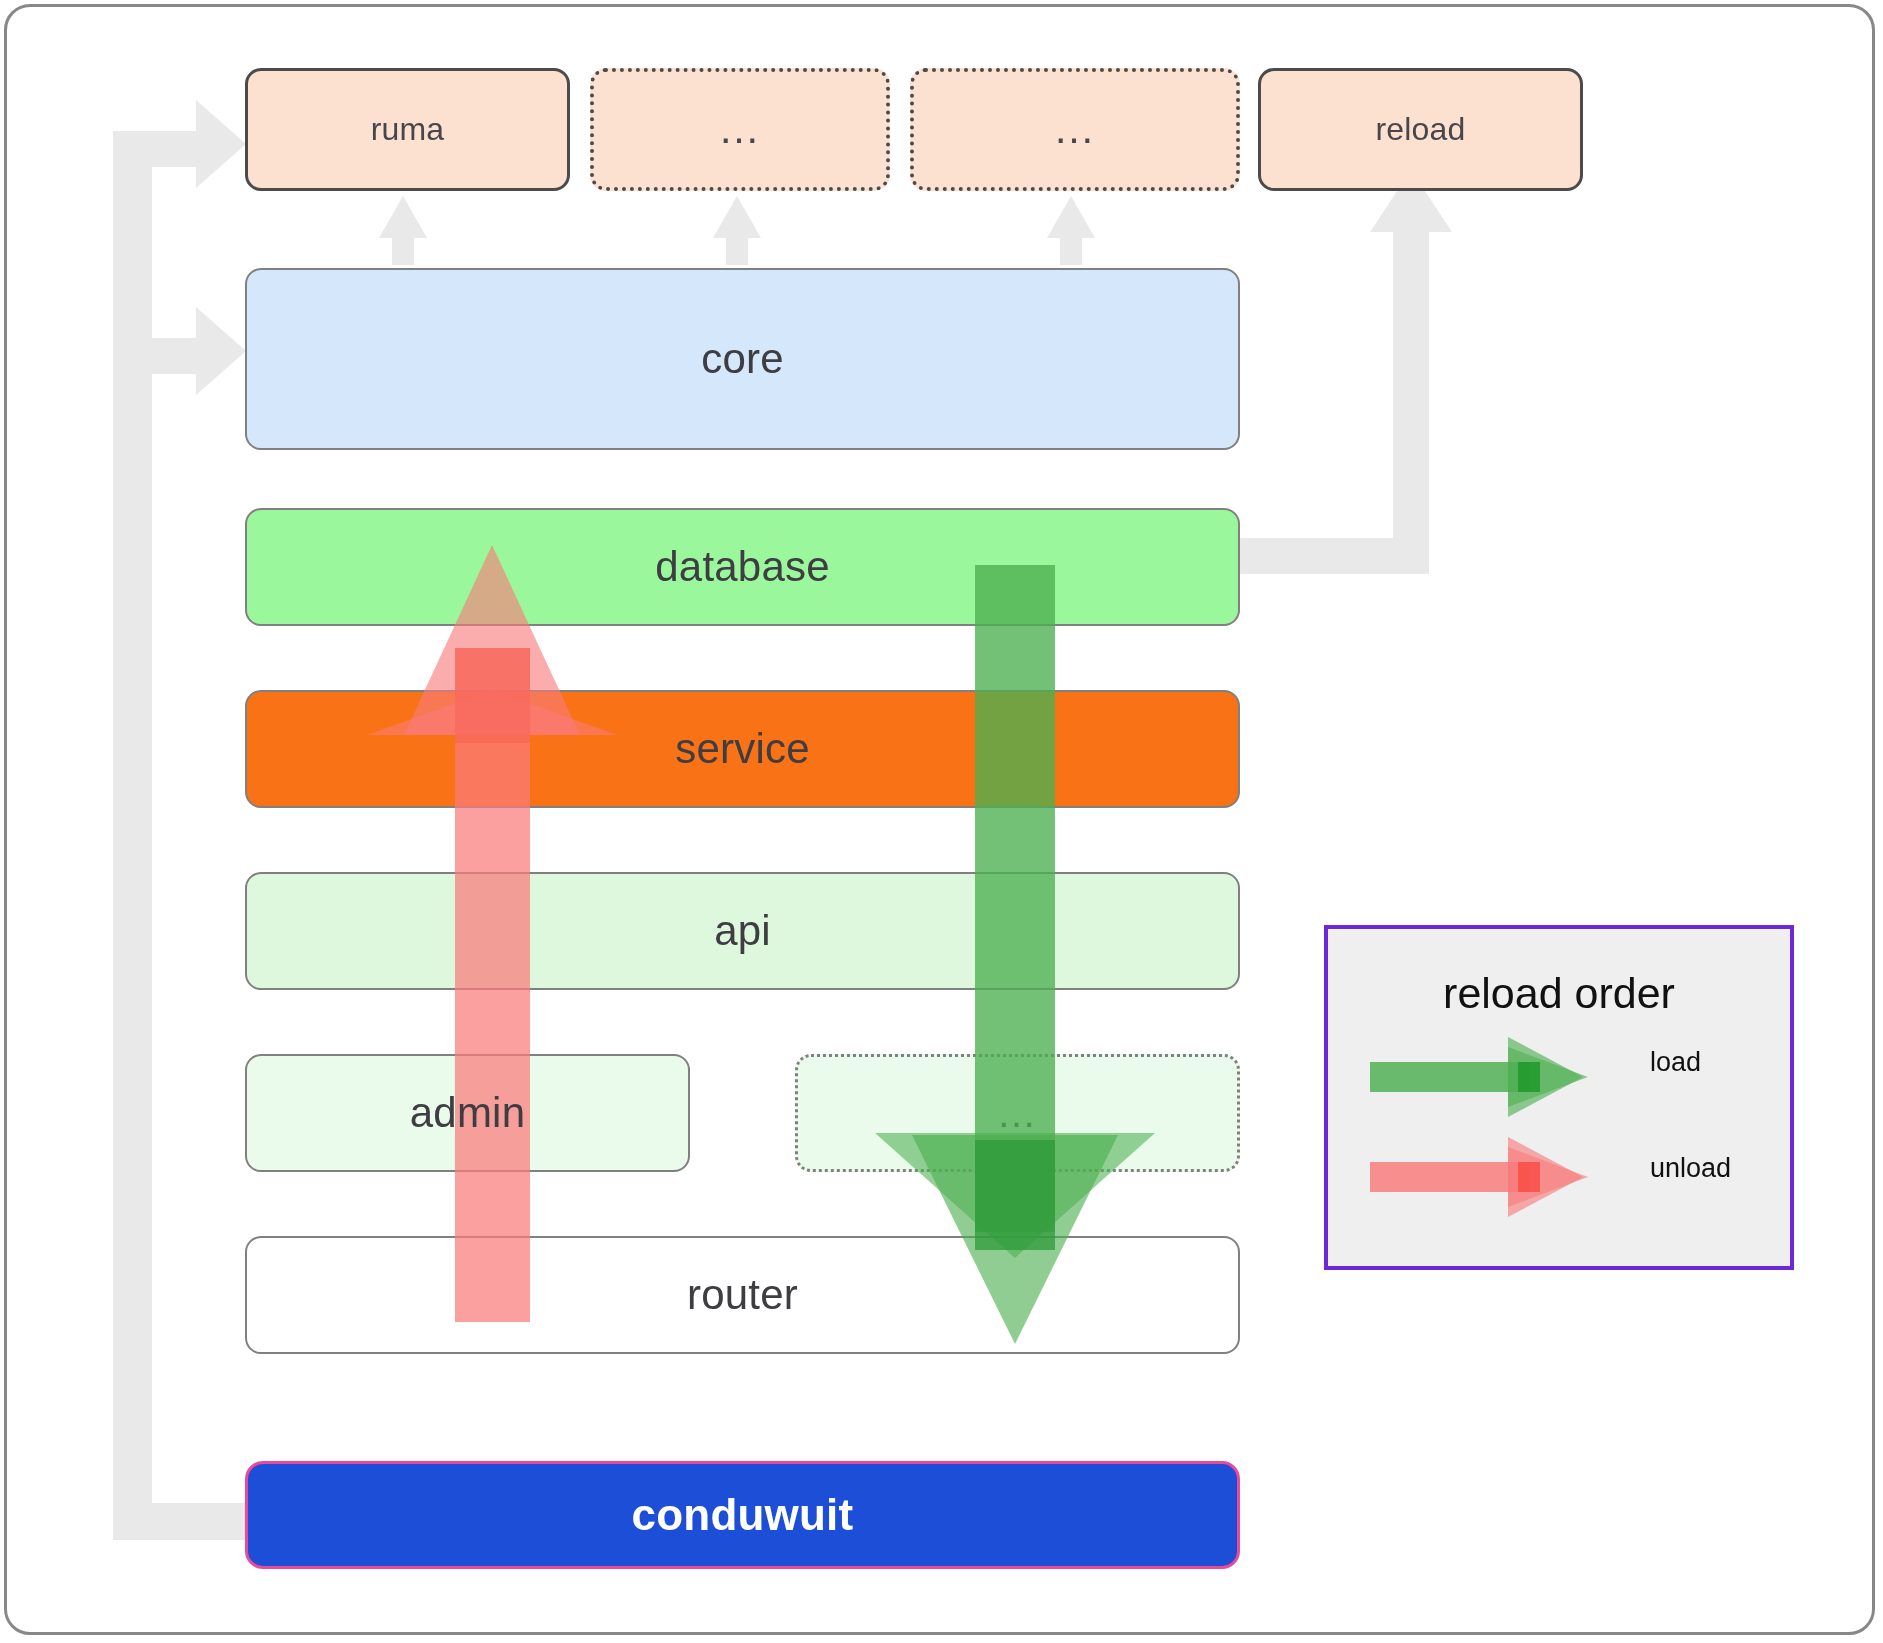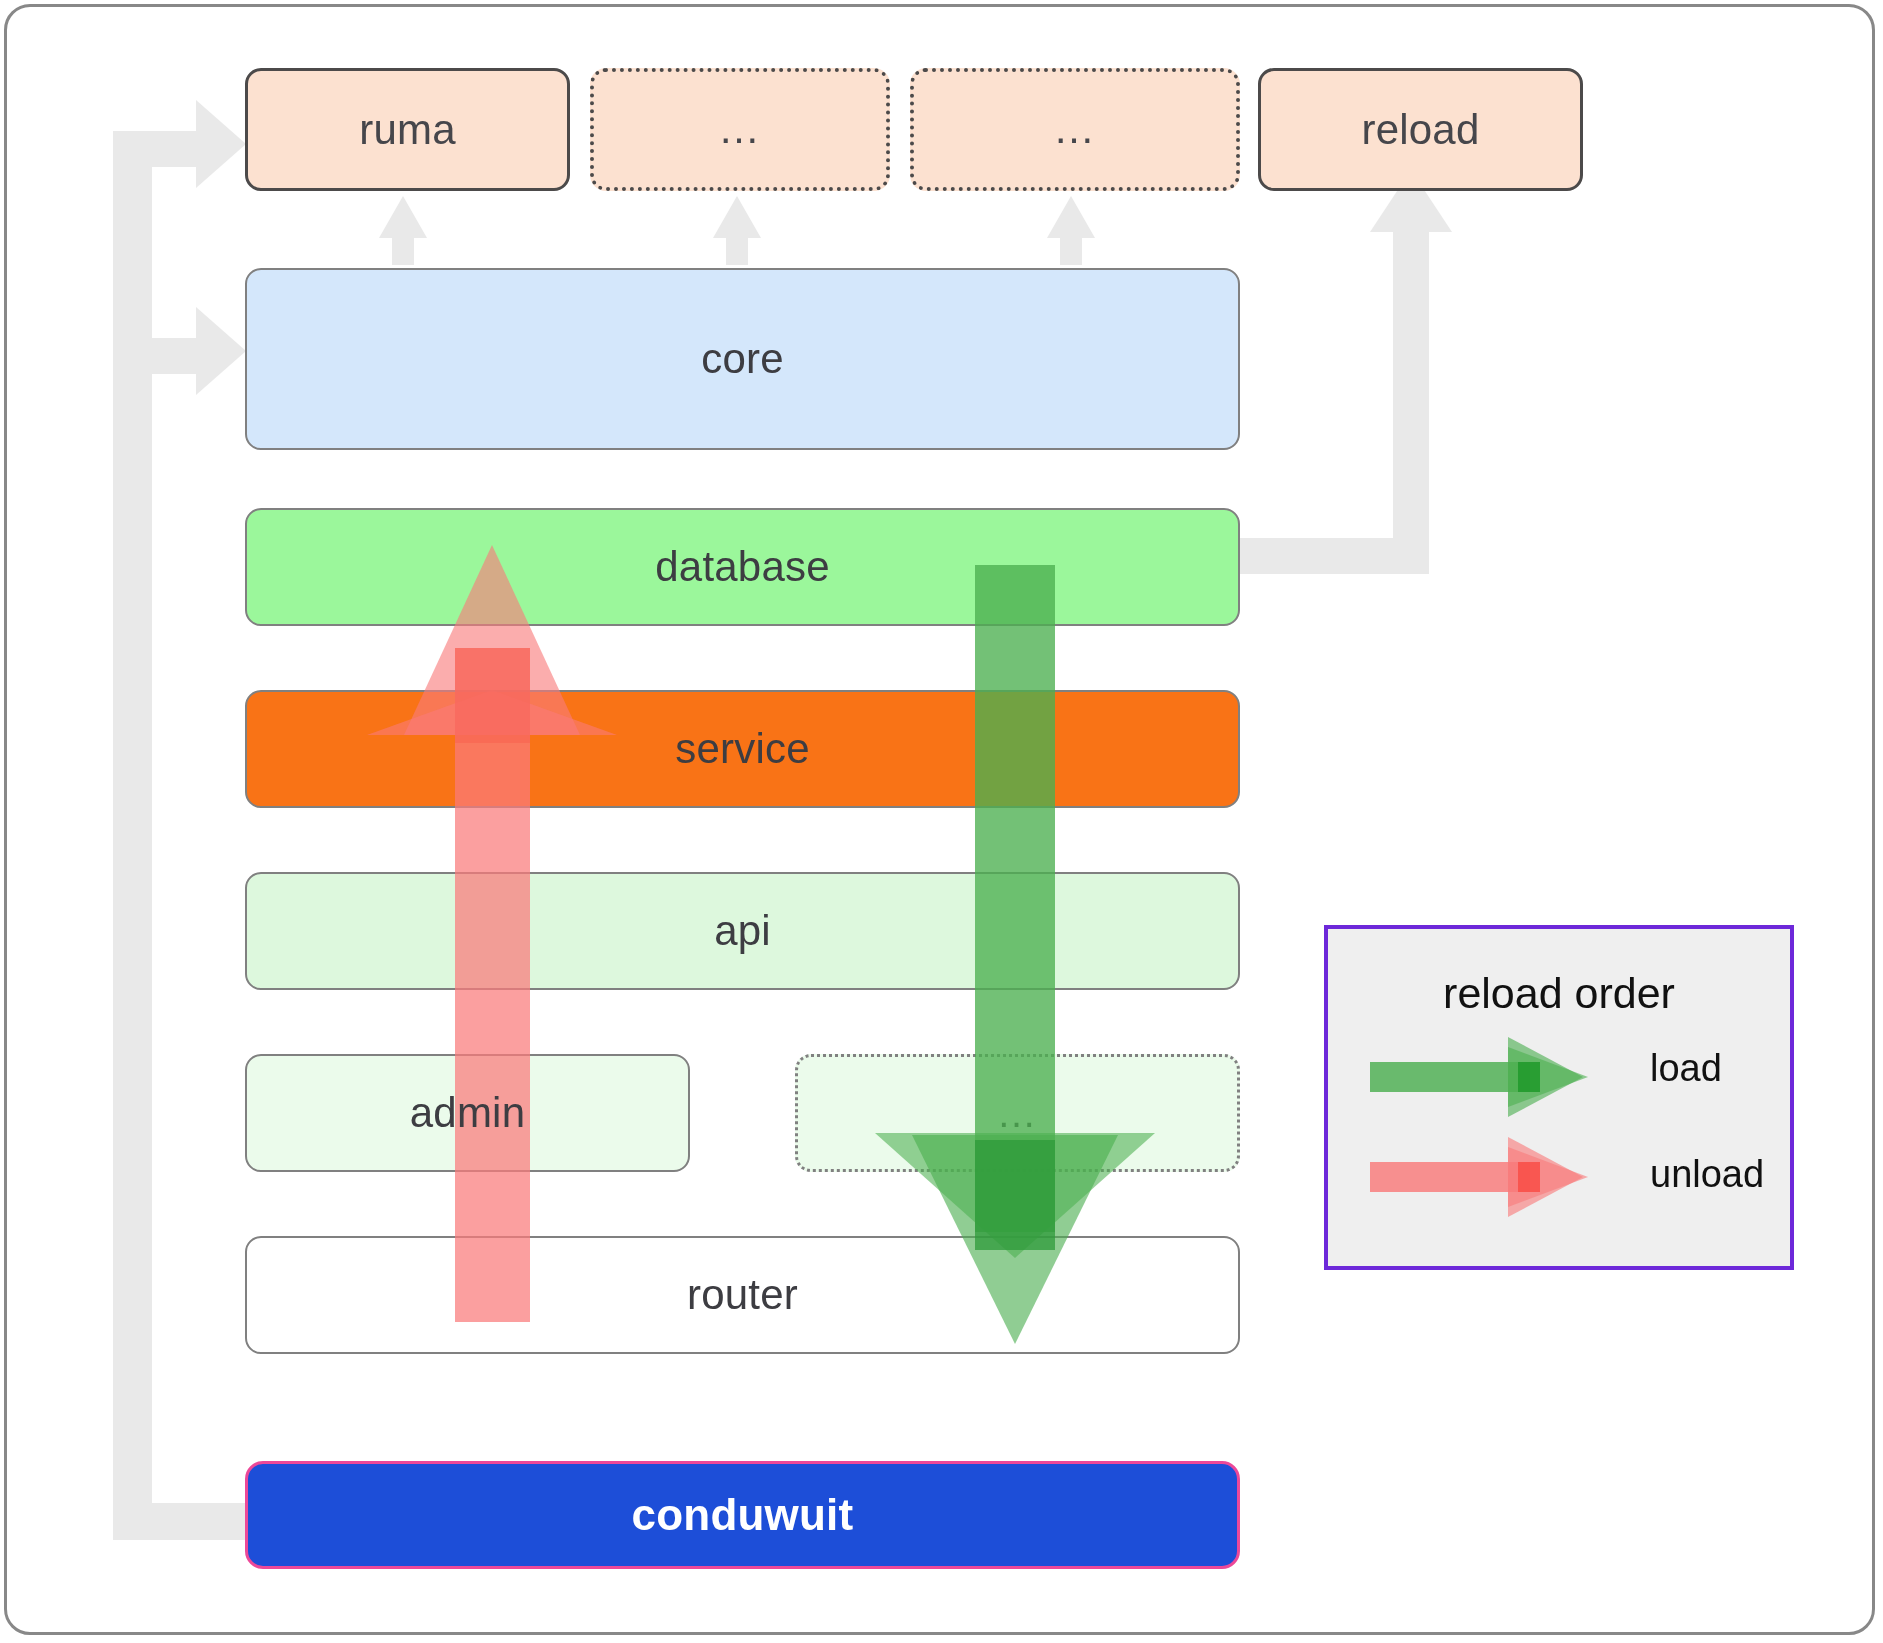--- a/index.html
+++ b/index.html
@@ -49,21 +49,21 @@
     border: 3px solid #4c4a4a;
     border-radius: 16px;
     height: 123px;
     top: 68px;
   }
   .dep.dotted {
     border-style: dotted;
     border-width: 4px;
     border-color: #4c4a4a;
   }
-  .dep .lbl { font-size: 42px; color: #46464b; }
+  .dep .lbl { font-size: 32px; color: #46464b; }
   .dep .dots { font-size: 42px; letter-spacing: 2px; color: #46464b; line-height: 0.4; }
 
   
   .layer {
     border: 2px solid #808080;
     border-radius: 16px;
   }
   .layer.dotted { border-style: dotted; border-width: 3px; border-color: #808080; }
   .layer .lbl { font-size: 42px; color: #3d3d42; }
   .layer .dots { font-size: 40px; letter-spacing: 2px; color: #3d3d42; line-height: 0.4; }
@@ -91,21 +91,21 @@
   #legend-title {
     position: absolute;
     left: 0; right: 0;
     top: 40px;
     text-align: center;
     font-size: 43px;
     color: #111111;
   }
   .legend-label {
     position: absolute;
-    font-size: 38px;
+    font-size: 27px;
     color: #111111;
     left: 322px;
   }
   #legend-label-load { top: 118px; }
   #legend-label-unload { top: 218px; margin-top: 6px; }
 
   svg.overlay {
     position: absolute;
     left: 0; top: 0;
     width: 1883px;

